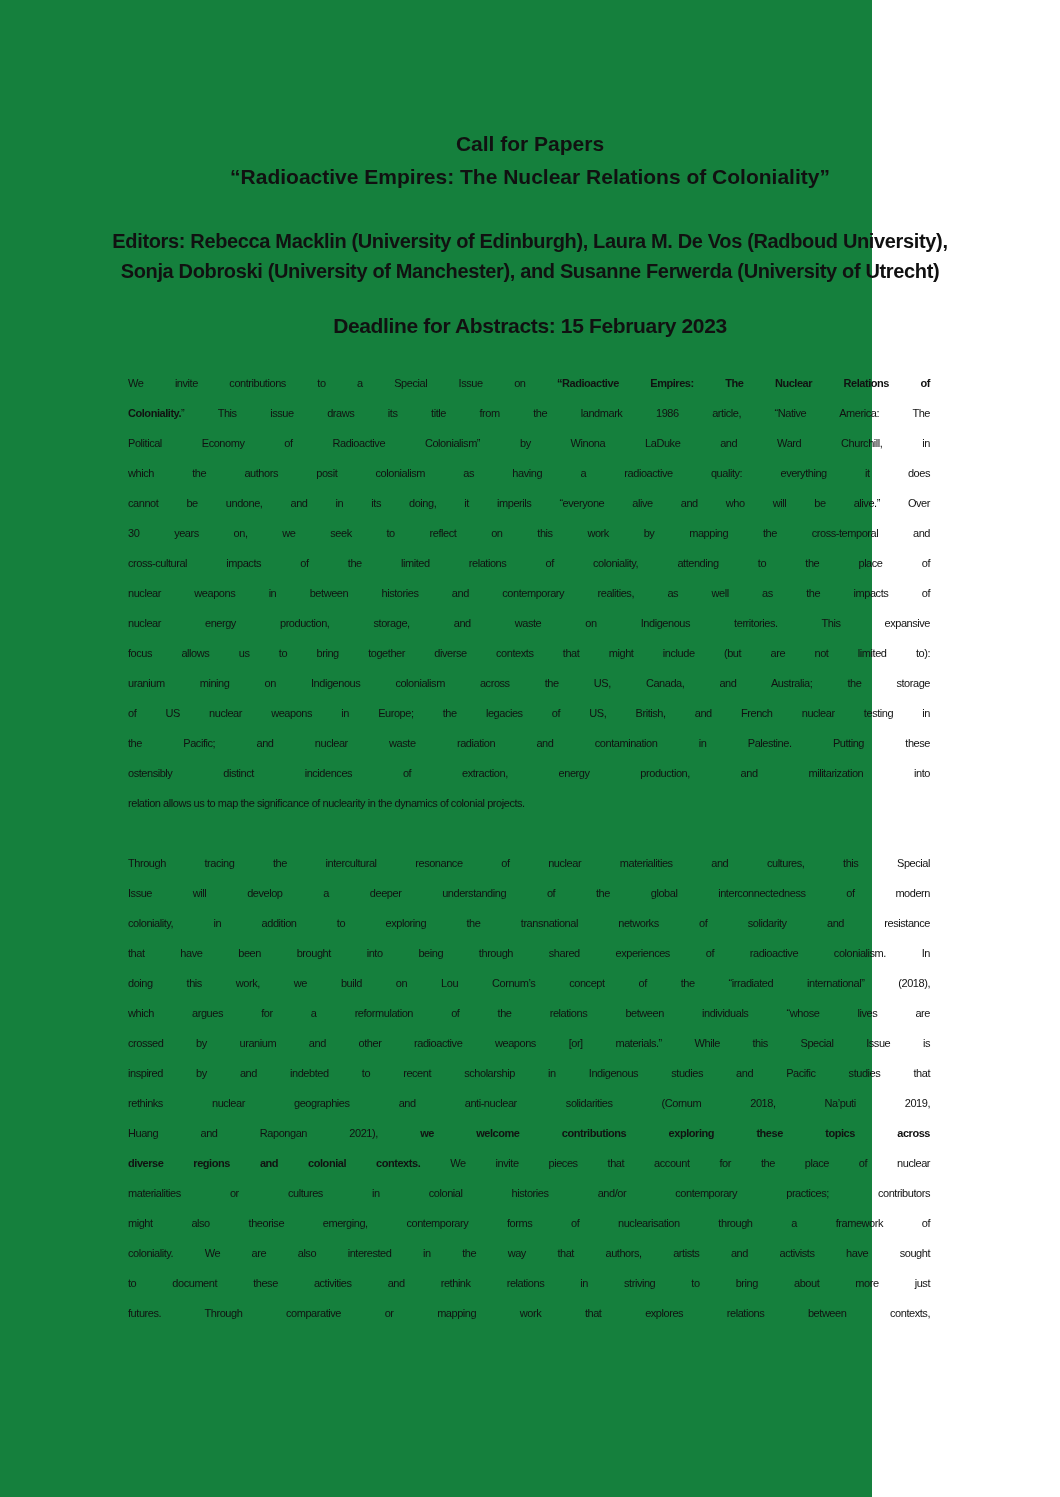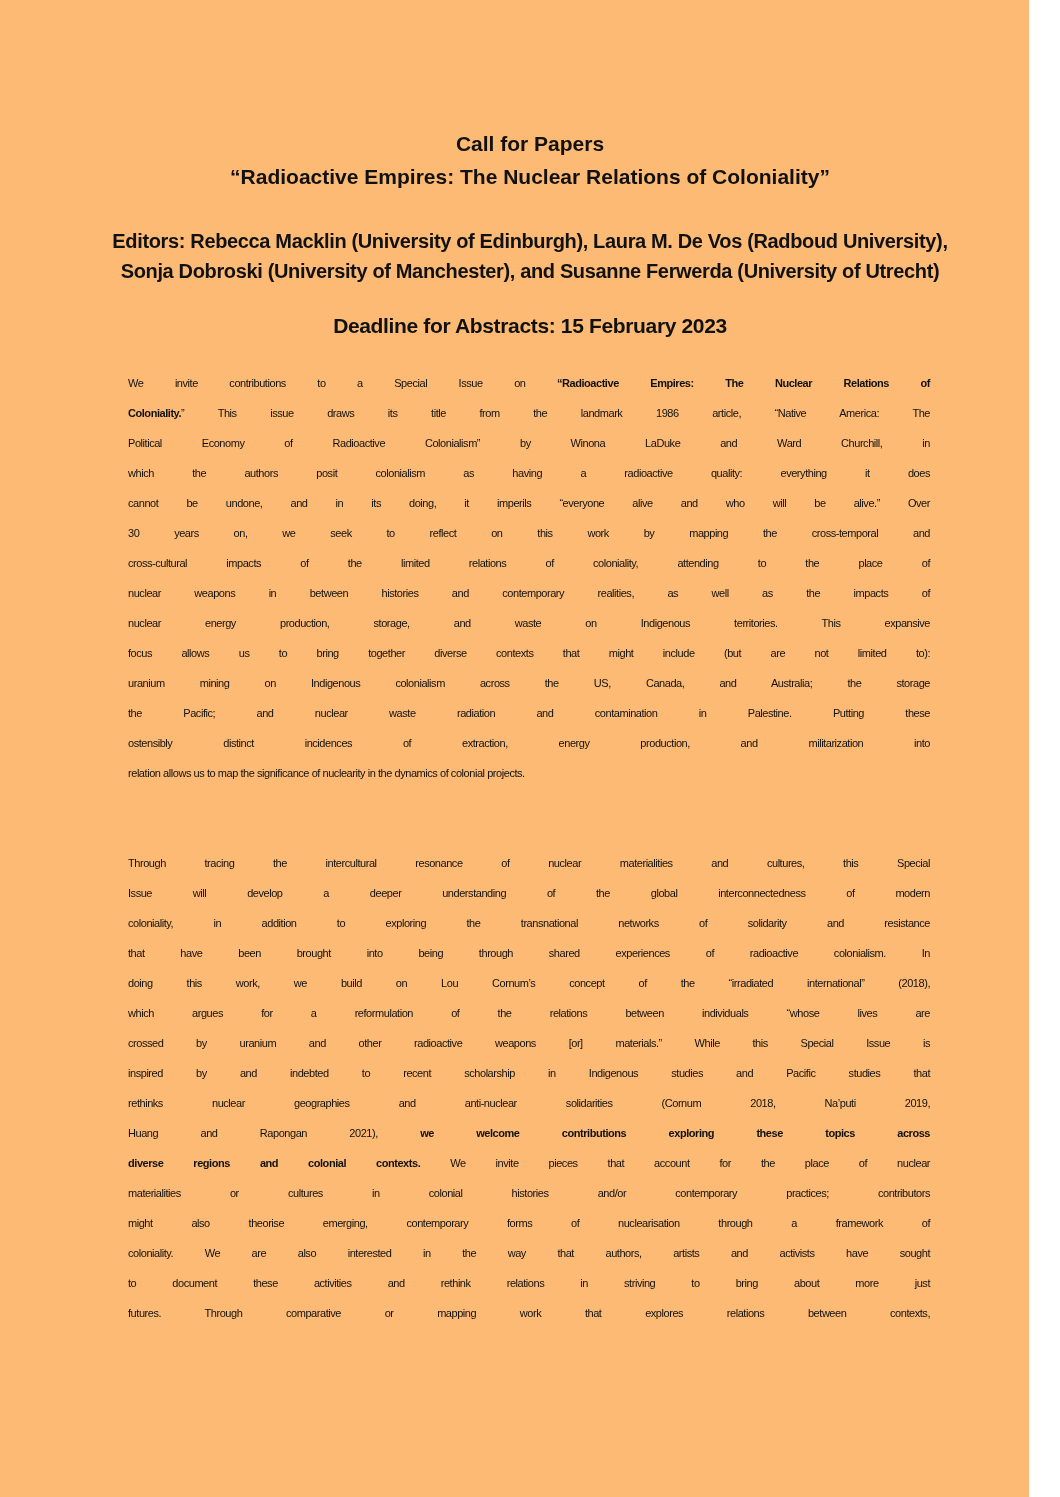--- a/index.html
+++ b/index.html
@@ -10,23 +10,23 @@
     body {
       width: 1060px;
       height: 1497px;
       position: relative;
       overflow: hidden;
       color: #111111;
     }
     .page {
       position: absolute;
       left: 0; top: 0;
-      width: 1029px;
+      width: 872px;
       height: 1497px;
-      background: #fdba74;
+      background: #15803d;
     }
     .title {
       position: absolute;
       left: 0;
       width: 1060px;
       text-align: center;
       font-family: "Liberation Sans", sans-serif;
       font-weight: bold;
       font-size: 21px;
       line-height: 33px;
@@ -110,20 +110,21 @@
       <span class="line"><b>Coloniality.</b><span>”  This issue draws its title from the landmark 1986 article, “Native America: The</span></span>
       <span class="line"><span>Political Economy of Radioactive Colonialism” by Winona LaDuke and Ward Churchill, in</span></span>
       <span class="line"><span>which the authors posit colonialism as having a radioactive quality: everything it does</span></span>
       <span class="line"><span>cannot be undone, and in its doing, it imperils “everyone alive and who will be alive.” Over</span></span>
       <span class="line"><span>30 years on, we seek to reflect on this work by mapping the cross-temporal and</span></span>
       <span class="line"><span>cross-cultural impacts of the limited relations of coloniality, attending to the place of</span></span>
       <span class="line"><span>nuclear weapons in between histories and contemporary realities, as well as the impacts of</span></span>
       <span class="line"><span>nuclear energy production, storage, and waste on Indigenous territories. This expansive</span></span>
       <span class="line"><span>focus allows us to bring together diverse contexts that might include (but are not limited to):</span></span>
       <span class="line"><span>uranium mining on Indigenous colonialism across the US, Canada, and Australia; the storage</span></span>
+      <span class="line"><span>of US nuclear weapons in Europe; the legacies of US, British, and French nuclear testing in</span></span>
       <span class="line"><span>the Pacific; and nuclear waste radiation and contamination in Palestine. Putting these</span></span>
       <span class="line"><span>ostensibly distinct incidences of extraction, energy production, and militarization into</span></span>
       <span class="line last"><span>relation allows us to map the significance of nuclearity in the dynamics of colonial projects.</span></span>
     </div>
   <div class="para" id="p2">
       <span class="line"><span>Through tracing the intercultural resonance of nuclear materialities and cultures, this Special</span></span>
       <span class="line"><span>Issue will develop a deeper understanding of the global interconnectedness of modern</span></span>
       <span class="line"><span>coloniality, in addition to exploring the transnational networks of solidarity and resistance</span></span>
       <span class="line"><span>that have been brought into being through shared experiences of radioactive colonialism. In</span></span>
       <span class="line"><span>doing this work, we build on Lou Cornum’s concept of the “irradiated international” (2018),</span></span>

